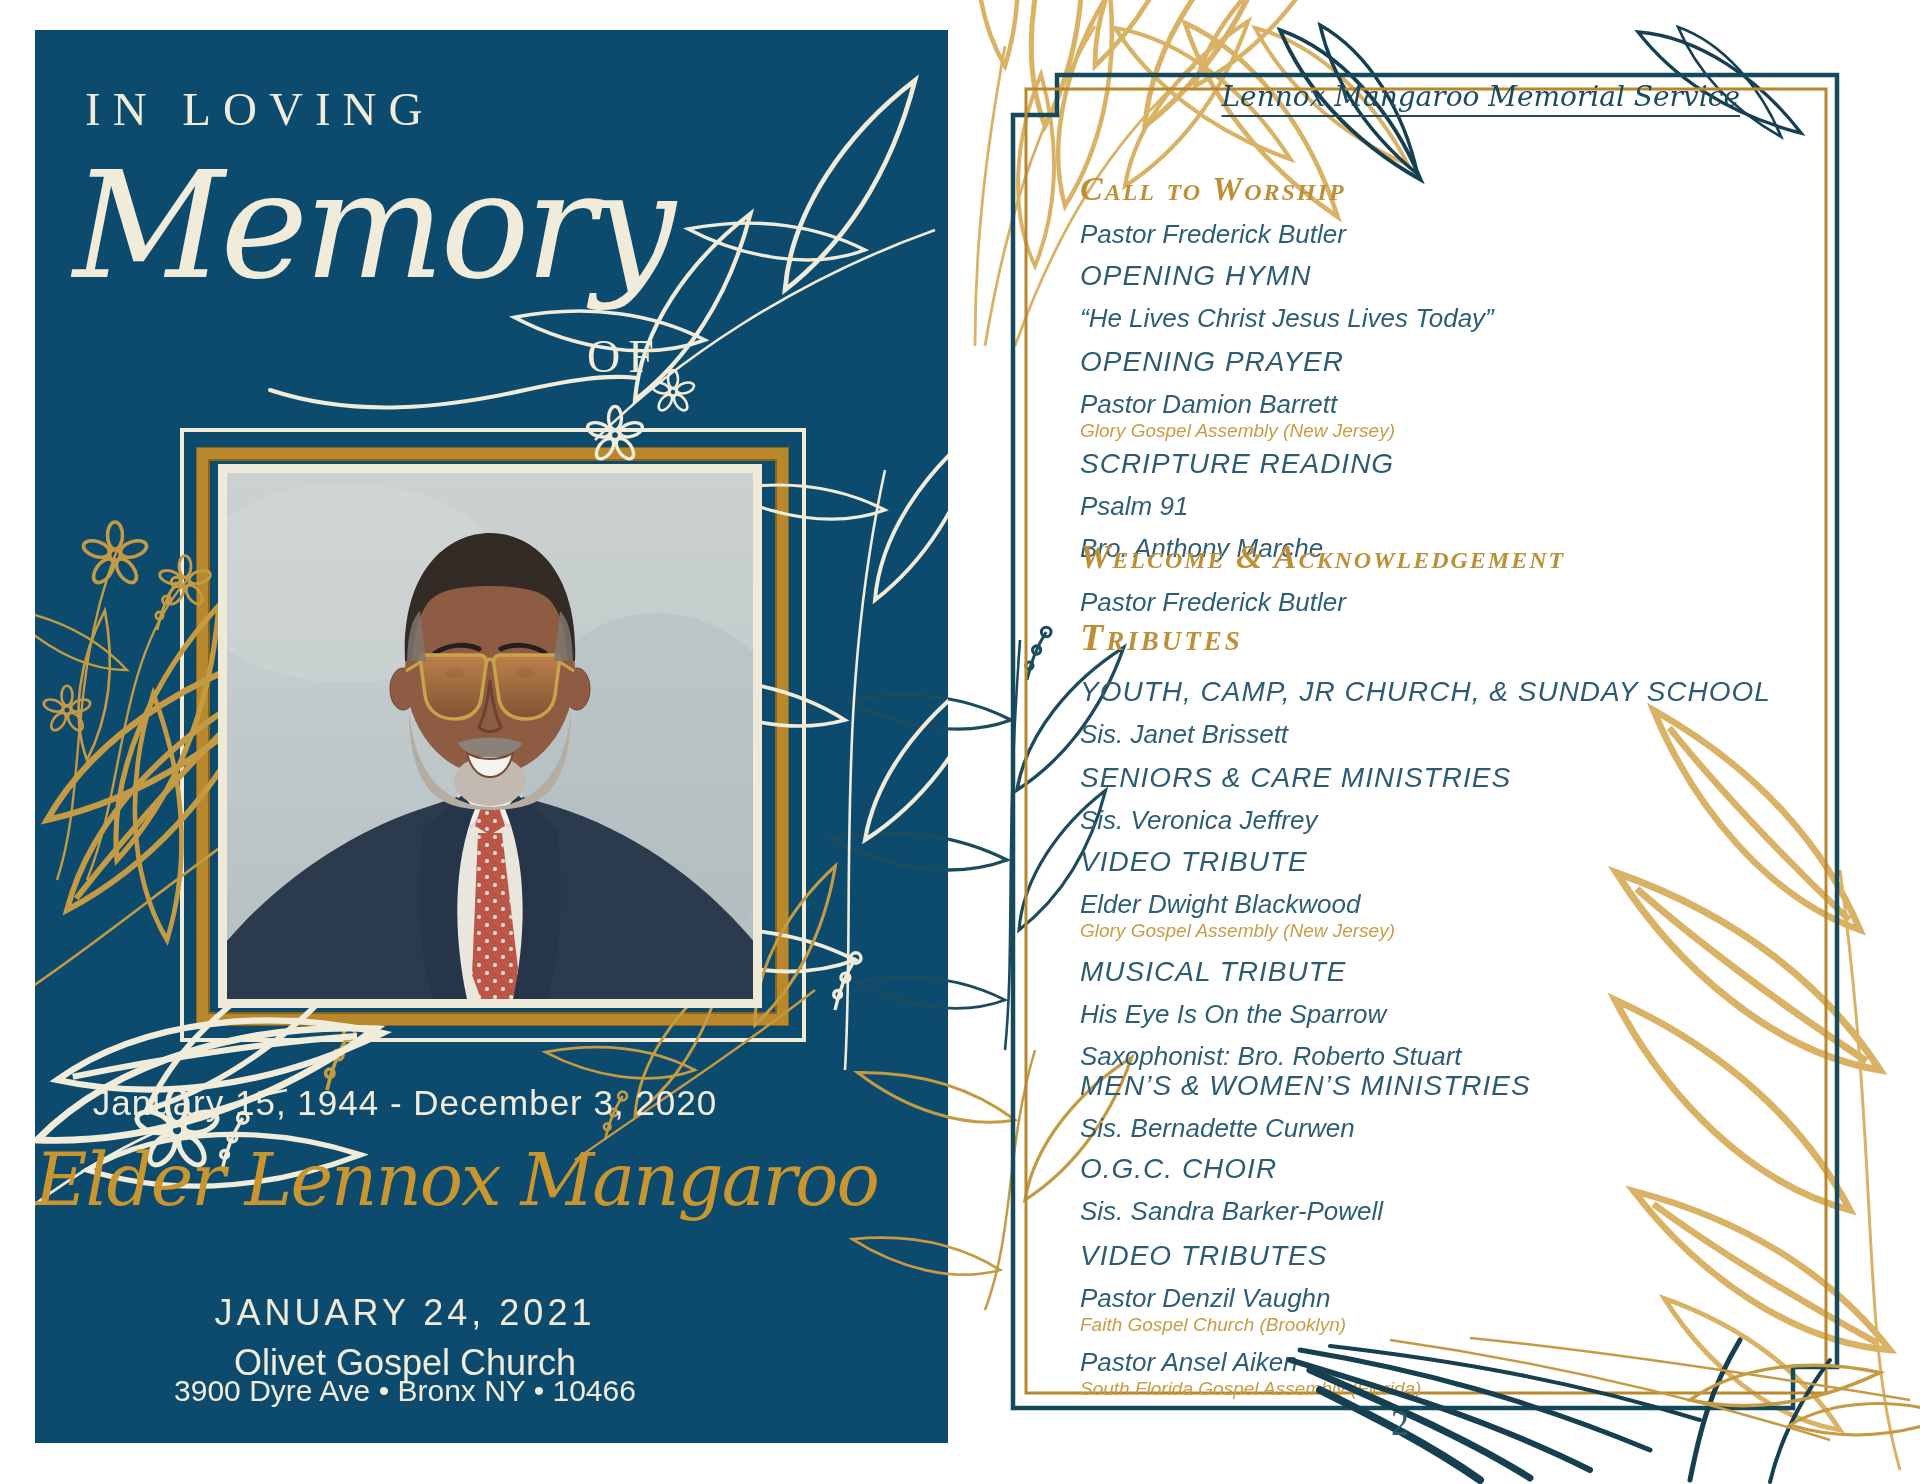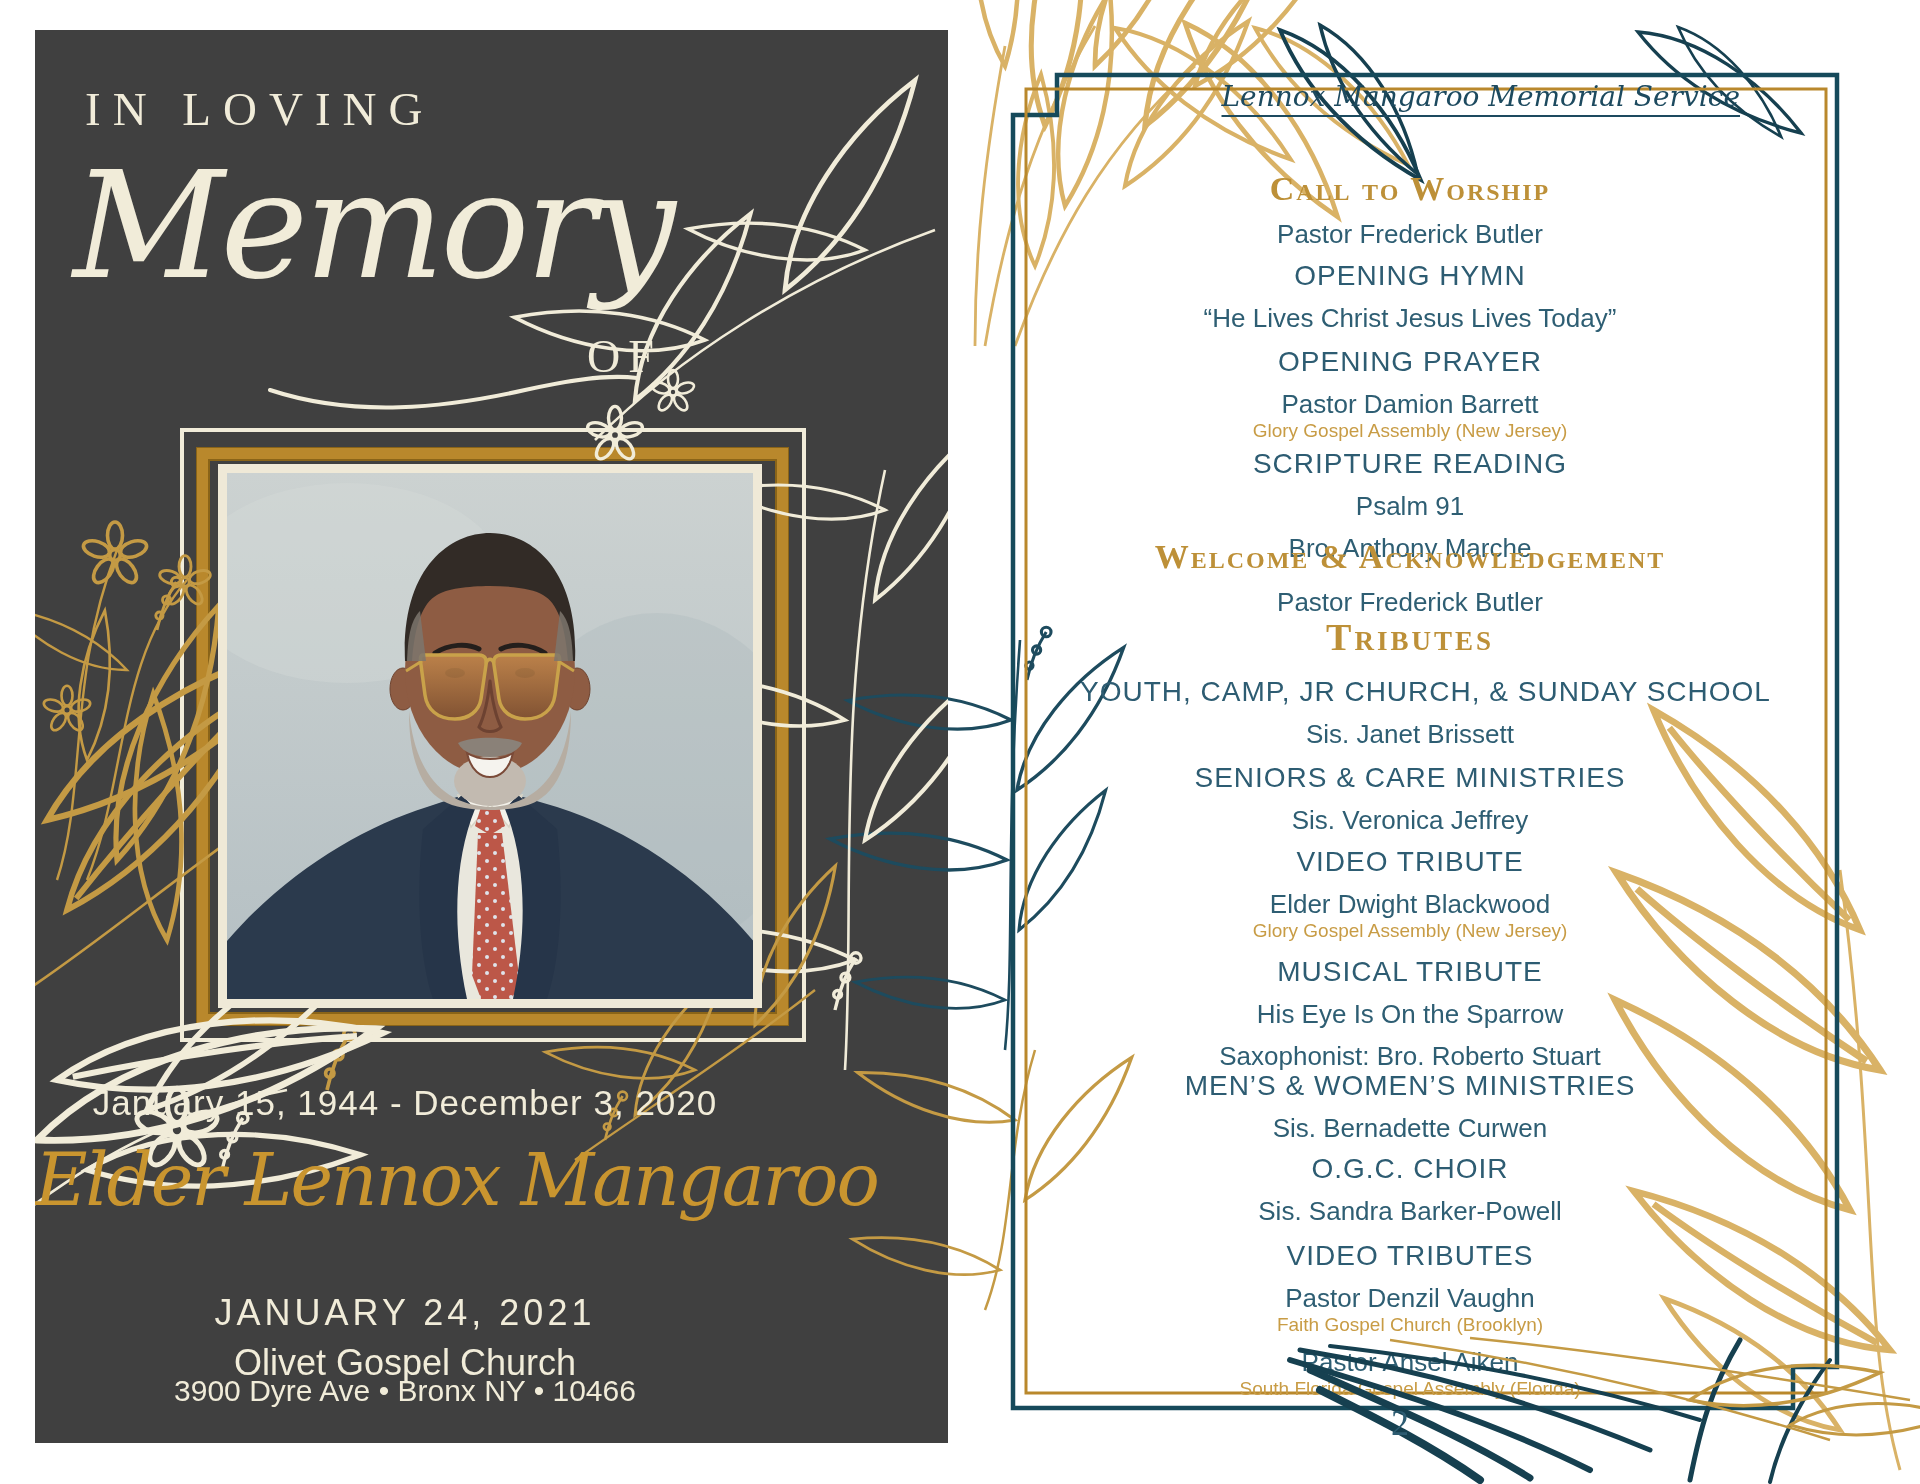--- a/index.html
+++ b/index.html
@@ -1,21 +1,21 @@
 <!DOCTYPE html>
 <html><head>
 <meta charset="utf-8">
 <style>
   html,body{margin:0;padding:0;background:#ffffff;}
   .canvas{position:relative;width:1920px;height:1484px;background:#ffffff;overflow:hidden;
           font-family:"Liberation Sans",sans-serif;}
   svg.dec{position:absolute;overflow:visible;pointer-events:none;}
 
   
-  .cover{position:absolute;left:35px;top:30px;width:913px;height:1413px;background:#404040;overflow:hidden;}
+  .cover{position:absolute;left:35px;top:30px;width:913px;height:1413px;background:#0c4a6e;overflow:hidden;}
   .eyebrow{position:absolute;left:50px;top:52px;font-family:"Liberation Serif",serif;font-size:47px;
            letter-spacing:12px;color:#f1ecd9;z-index:8;white-space:nowrap;}
   .memory-script{position:absolute;left:38px;top:108px;font-family:"DejaVu Serif",serif;font-style:italic;
            font-size:148px;line-height:1.2;color:#f1ecd9;z-index:8;white-space:nowrap;letter-spacing:-4px;}
   .of-word{position:absolute;left:552px;top:300px;font-family:"Liberation Serif",serif;font-size:46px;
            letter-spacing:8px;color:#f1ecd9;z-index:8;}
   .frame-white{position:absolute;left:145px;top:398px;width:618px;height:606px;border:4px solid #f1ecd9;z-index:2;}
   .frame-gold{position:absolute;left:162px;top:418px;width:569px;height:555px;border:11px solid #b9882c;
            box-shadow:inset 0 0 0 2px #8a6418, 0 0 0 1px #8a6418;z-index:3;}
   .photo-frame{position:absolute;left:183px;top:434px;width:526px;height:526px;border:9px solid #efe9d7;
@@ -27,21 +27,21 @@
   .cover-service-date{position:absolute;left:0;top:1262px;width:740px;text-align:center;font-size:36px;
            letter-spacing:4px;color:#f1ecd9;z-index:8;}
   .cover-venue{position:absolute;left:0;top:1312px;width:740px;text-align:center;font-size:36px;color:#f1ecd9;z-index:8;}
   .cover-address{position:absolute;left:0;top:1344px;width:740px;text-align:center;font-size:30px;color:#f1ecd9;z-index:8;}
 
   
   .program-list{position:absolute;left:1080px;top:0;width:660px;height:1484px;z-index:5;}
   .program-title{position:absolute;left:0;top:80px;width:100%;text-align:right;
            font-family:"DejaVu Serif",serif;font-style:italic;font-size:28px;color:#1d4a5f;
            text-decoration:underline;text-underline-offset:9px;text-decoration-thickness:1.5px;white-space:nowrap;}
-  .pg-item{position:absolute;left:0;width:100%;text-align:center;color:#2d5c72;}
+  .pg-item{position:absolute;left:0;width:100%;text-align:left;color:#2d5c72;font-style:italic;}
   .pg-heading{font-family:"Liberation Sans",sans-serif;font-size:28px;letter-spacing:1px;color:#2d5c72;white-space:nowrap;}
   .pg-item.gold .pg-heading, .pg-item.gold-big .pg-heading{
            font-family:"Liberation Serif",serif;font-variant:small-caps;font-weight:bold;
            color:#bd9038;font-size:34px;letter-spacing:2px;}
   .pg-item.gold-big .pg-heading{font-size:38px;letter-spacing:3px;}
   .pg-line{white-space:nowrap;}
   .pg-line.name{font-size:26px;margin-top:11px;color:#2e5e73;}
   .pg-line.org{font-size:19px;margin-top:0px;color:#c89c45;}
   .page-number{position:absolute;left:1380px;top:1402px;width:40px;text-align:center;
            font-family:"Liberation Serif",serif;font-size:36px;color:#2d5c72;z-index:6;}

